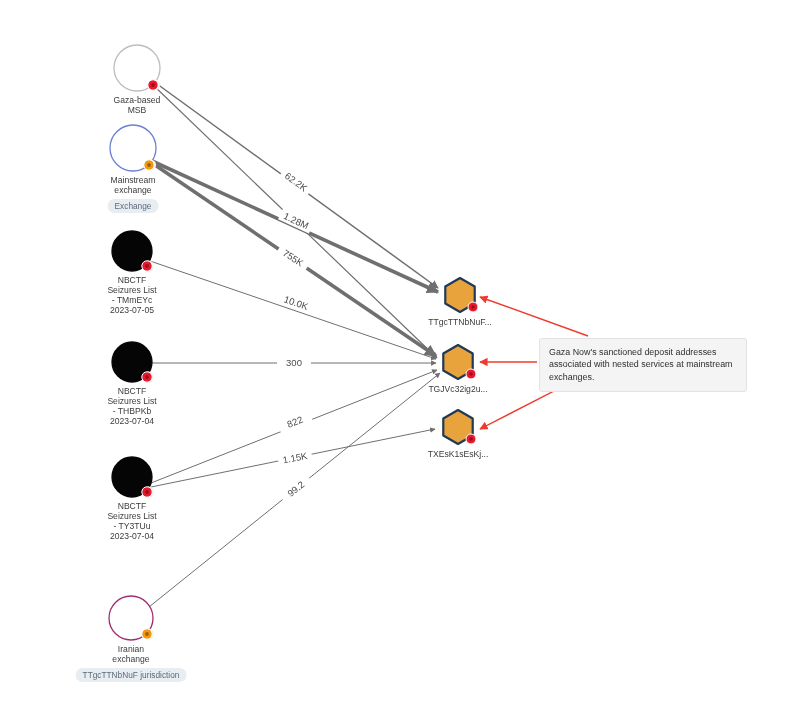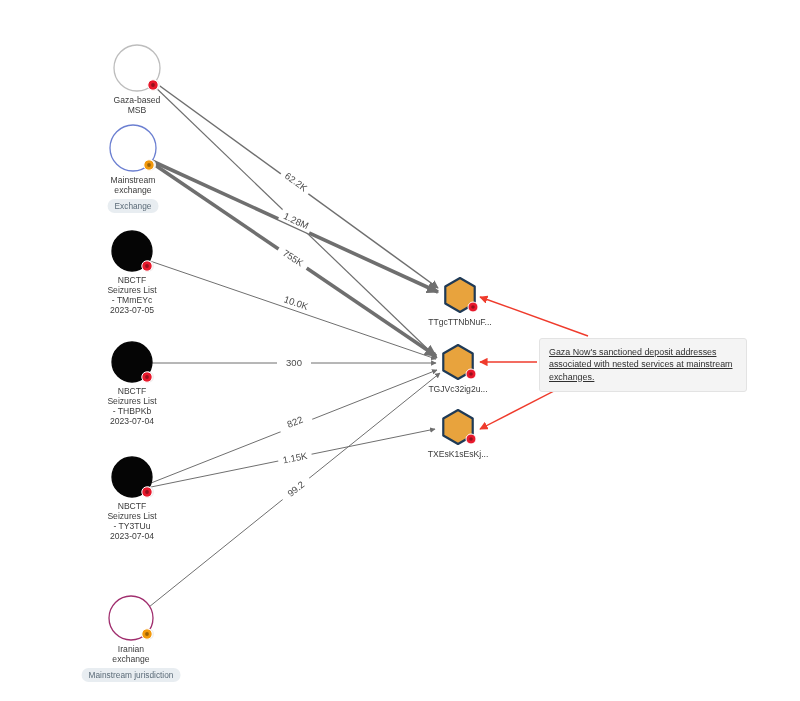--- a/index.html
+++ b/index.html
@@ -204,20 +204,20 @@
           <polygon points="458.00,410.00 472.72,418.50 472.72,435.50 458.00,444.00 443.28,435.50 443.28,418.50" fill="#e8a33d" stroke="#1f3a56" stroke-width="2.2" stroke-linejoin="round"></polygon>
           <circle cx="471" cy="439" r="5" fill="#e8192c" stroke="#ffffff" stroke-width="1"></circle>
           <circle cx="471" cy="439" r="1.8" fill="rgba(0,0,0,0.35)"></circle>
           <text x="458" y="457" class="hex-label">TXEsK1sEsKj...</text>
         </g>
       </g>
   </svg>
 
   <div id="tags-layer">
       <div class="badge-pill" style="left: 133px; top: 199px;">Exchange</div>
-      <div class="badge-pill" style="left: 131px; top: 668px;">Mainstream jurisdiction</div>
+      <div class="badge-pill" style="left: 131px; top: 668px;">TTgcTTNbNuF jurisdiction</div>
     </div>
 
-  <div class="annotation-box" id="annotation-box" style="left: 539px; top: 338px; width: 208px; text-decoration: underline;">
+  <div class="annotation-box" id="annotation-box" style="left: 539px; top: 338px; width: 208px;">
     <span>Gaza Now's sanctioned deposit addresses associated with nested services at mainstream exchanges.</span>
   </div>
 
 </div>
 
 </body></html>

